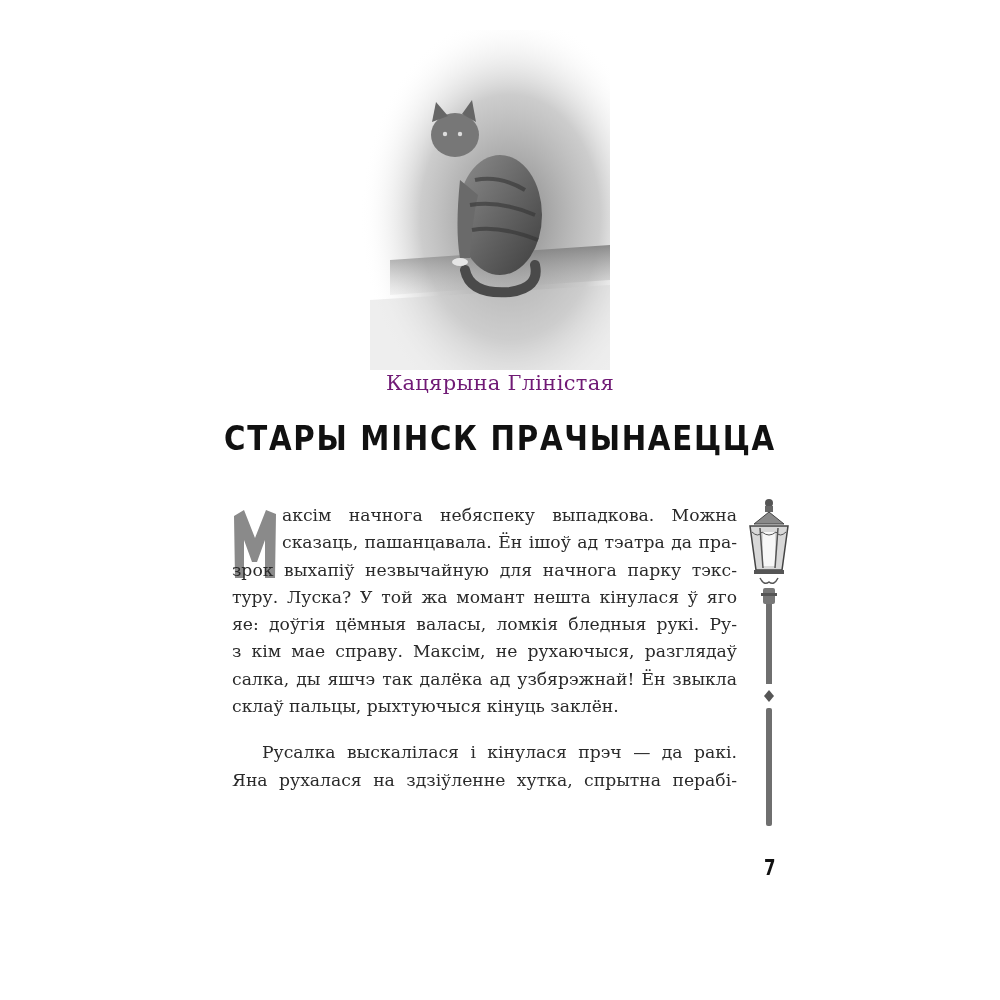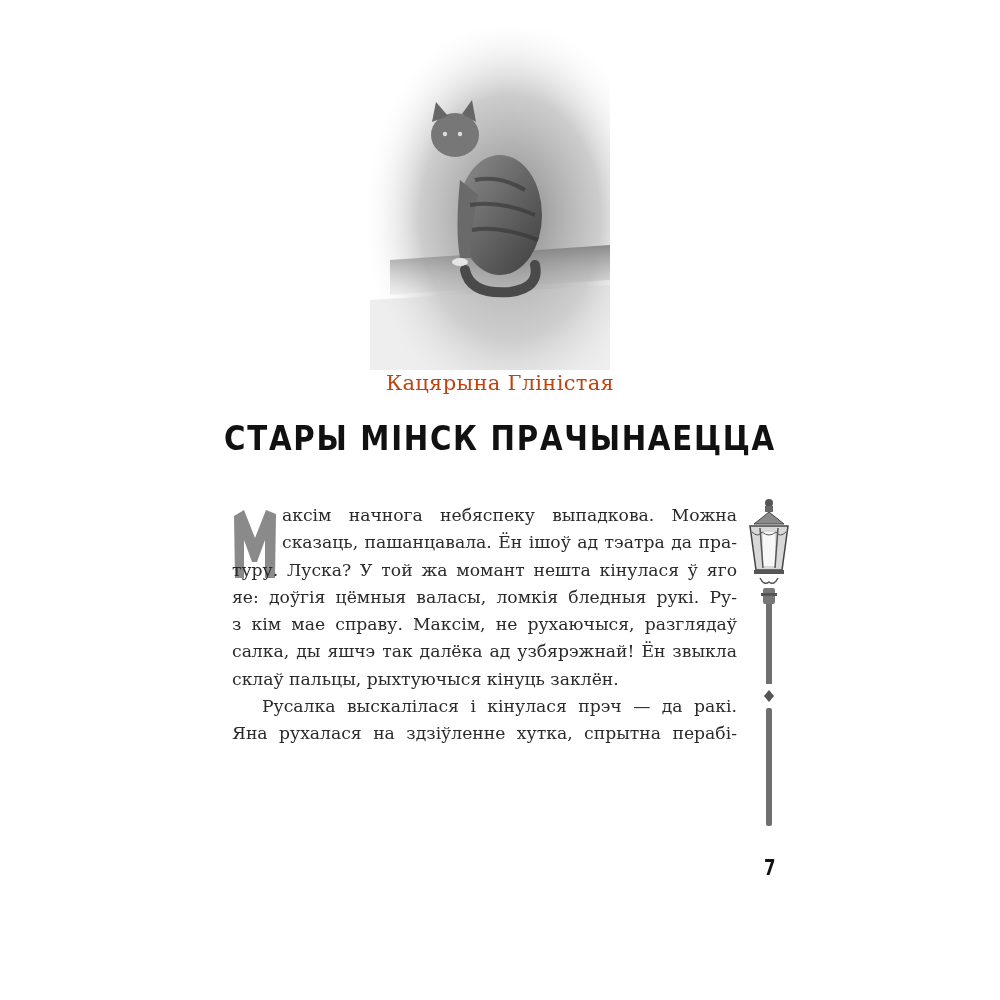--- a/index.html
+++ b/index.html
@@ -24,21 +24,21 @@
     }
     .author {
       position: absolute;
       left: 0;
       width: 1000px;
       top: 371px;
       text-align: center;
       font-family: "DejaVu Serif", serif;
       font-size: 21px;
       letter-spacing: 0.3px;
-      color: #c2410c;
+      color: #701a75;
     }
     .title {
       position: absolute;
       left: 0;
       width: 1000px;
       top: 418px;
       text-align: center;
       font-family: "DejaVu Sans", sans-serif;
       font-weight: bold;
       font-size: 34px;
@@ -63,20 +63,21 @@
       text-align: justify;
       text-align-last: justify;
       height: 27.3px;
     }
     .line.last {
       text-align: right;
       text-align-last: left;
     }
     .line.indent {
       padding-left: 30px;
+      margin-top: 19px;
     }
     .line.dc {
       padding-left: 50px;
     }
     .dropcap {
       position: absolute;
       left: 232px;
       top: 508px;
       width: 46px;
       height: 72px;
@@ -145,20 +146,21 @@
 <div class="title">СТАРЫ МІНСК ПРАЧЫНАЕЦЦА</div>
 
 <svg class="dropcap" viewBox="0 0 46 72" xmlns="http://www.w3.org/2000/svg">
   <path d="M2 8 L12 2 L23 30 L34 2 L44 6 L43 70 L33 70 L33 32 L25 54 L20 54 L12 32 L12 70 L3 70 Z" fill="#8a8a8a"></path>
 </svg>
 
 <div class="body-text">
   <div class="paragraph">
     <span class="line dc">аксім начнога небяспеку выпадкова. Можна</span>
     <span class="line dc">сказаць, пашанцавала. Ён ішоў ад тэатра да пра-</span>
+    <span class="line">зрок выхапіў незвычайную для начнога парку тэкс-</span>
     <span class="line">туру. Луска? У той жа момант нешта кінулася ў яго</span>
     <span class="line">яе: доўгія цёмныя валасы, ломкія бледныя рукі. Ру-</span>
     <span class="line">з кім мае справу. Максім, не рухаючыся, разглядаў</span>
     <span class="line">салка, ды яшчэ так далёка ад узбярэжнай! Ён звыкла</span>
     <span class="line last">склаў пальцы, рыхтуючыся кінуць заклён.</span>
   </div>
   <div class="paragraph">
     <span class="line indent">Русалка выскалілася і кінулася прэч — да ракі.</span>
     <span class="line">Яна рухалася на здзіўленне хутка, спрытна перабі-</span>
   </div>

